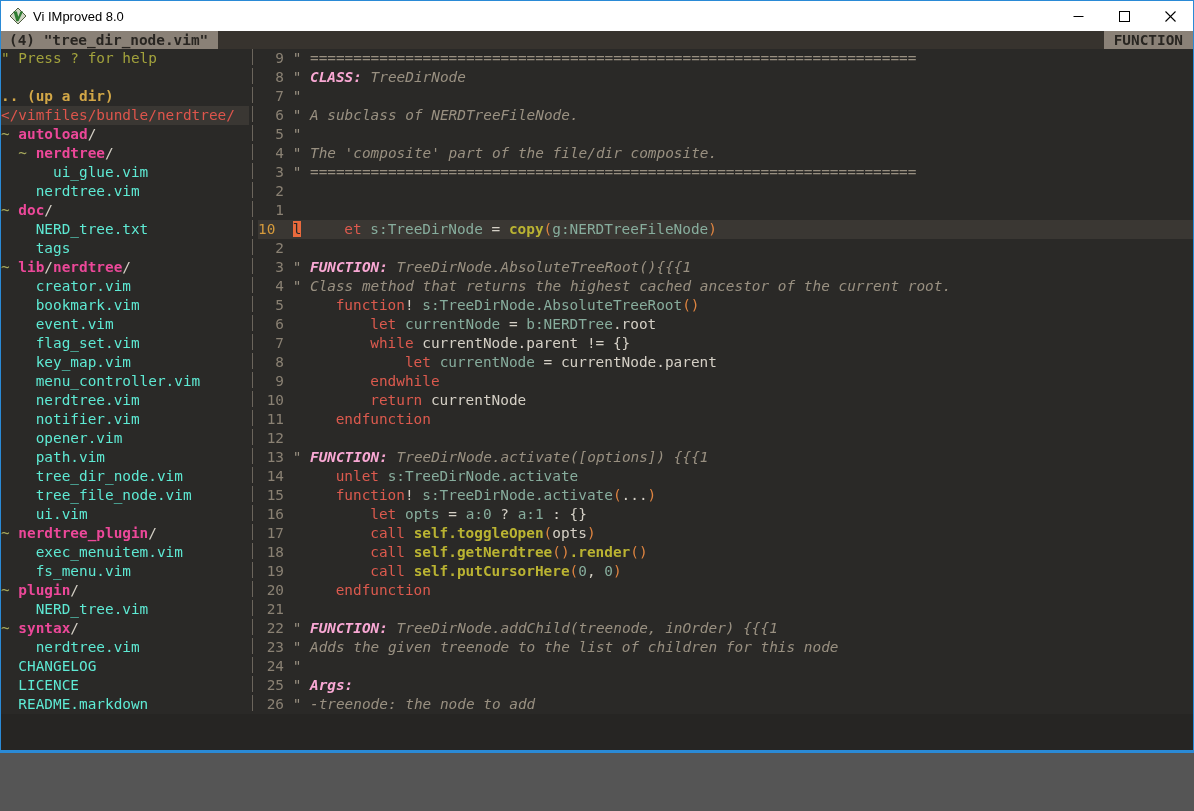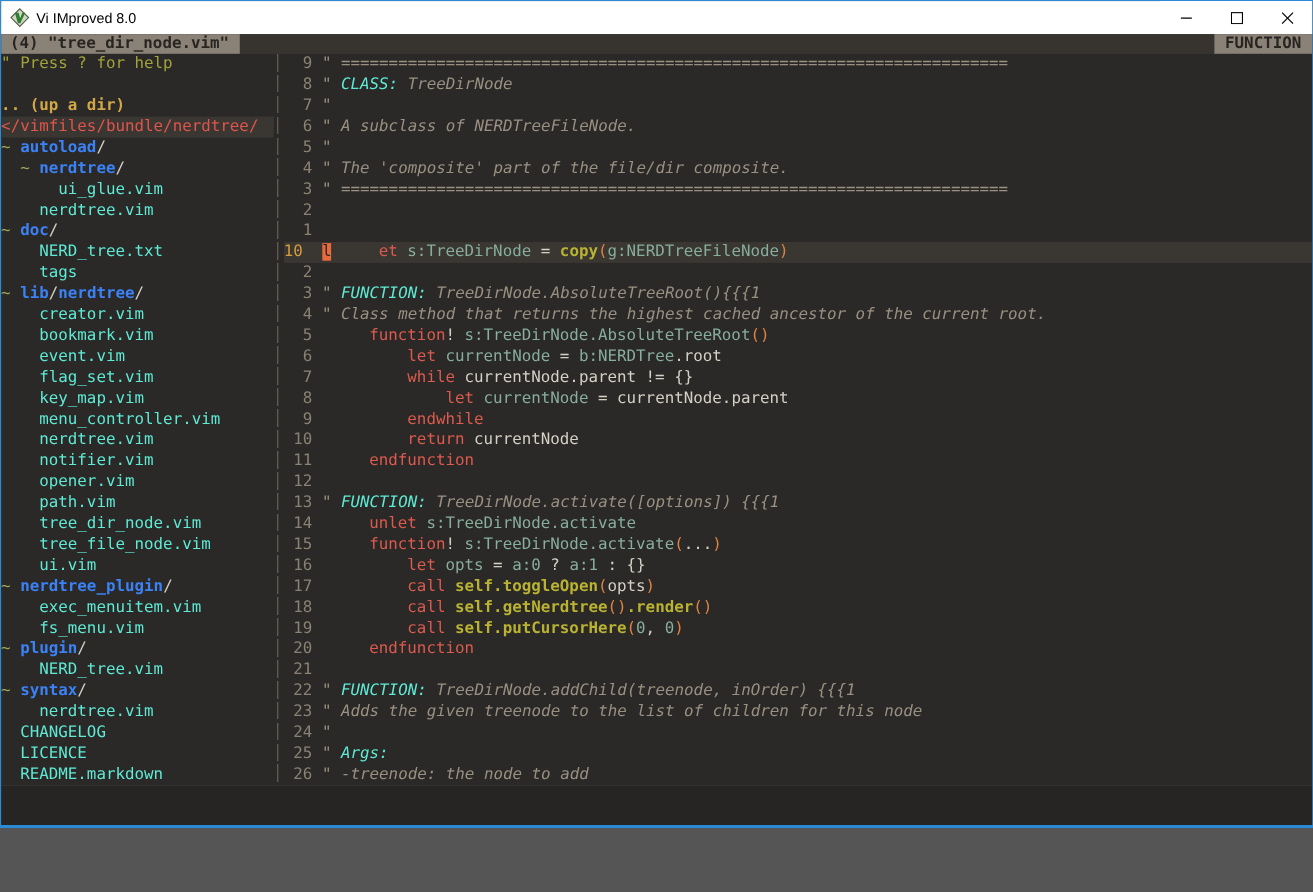--- a/index.html
+++ b/index.html
@@ -25,29 +25,29 @@
   .treepanel{width:248px;flex:none;overflow:hidden;}
   .vsep{width:9px;flex:none;background-image:repeating-linear-gradient(to bottom,#6b655c 0 16px,rgba(0,0,0,0) 16px 19px);background-size:1px 100%;background-position:3px 0;background-repeat:no-repeat;}
   .codepanel{flex:1;overflow:hidden;}
   .row{height:19px;white-space:pre;overflow:hidden;color:#d5d0c6;}
   .row.cursorline,.row.treecursor{background:#3a3733;}
   .ln{display:inline-block;width:4ch;white-space:pre;color:#8a8173;}
   .ln.cur{color:#d59a3c;}
   
   .sg.t{color:#d5d0c6;}
   .sg.c{color:#999081;font-style:italic;}
-  .sg.cb{color:#5eead4;font-style:italic;font-weight:normal;}
+  .sg.cb{color:#f9a8d4;font-style:italic;font-weight:bold;}
   .sg.k{color:#dc5a4e;padding-left:43px;}
   .sg.id{color:#87ad9d;}
   .sg.fn{color:#bab332;font-weight:bold;}
   .sg.p{color:#de8440;}
   .sg.cur{background:#e96a3d;color:#2a2927;}
   .sg.h{color:#a2a23c;}
   .sg.up{color:#d2a747;font-weight:bold;}
-  .sg.dir{color:#3b82f6;font-weight:bold;margin-top:24px;}
+  .sg.dir{color:#ec4899;font-weight:bold;margin-top:24px;}
   .sg.mark{color:#a6a85c;}
   .sg.root{color:#df554c;}
   .sg.file{color:#5eead4;}
   .sg.filler{color:#55504a;}
   
   .statusline{height:20px;flex:none;display:flex;font-size:14.4px;line-height:20px;font-weight:bold;background:#37332e;}
   .st-ndt{width:250px;flex:none;background:#6b645c;color:#f0e3c2;padding-left:6px;box-sizing:border-box;white-space:pre;}
   .st-buf{background:#8a8177;color:#282521;padding:0 10px;white-space:pre;}
   .st-gap{flex:1;}
   .st-flags{color:#d9cdab;white-space:pre;padding-right:10px;}

